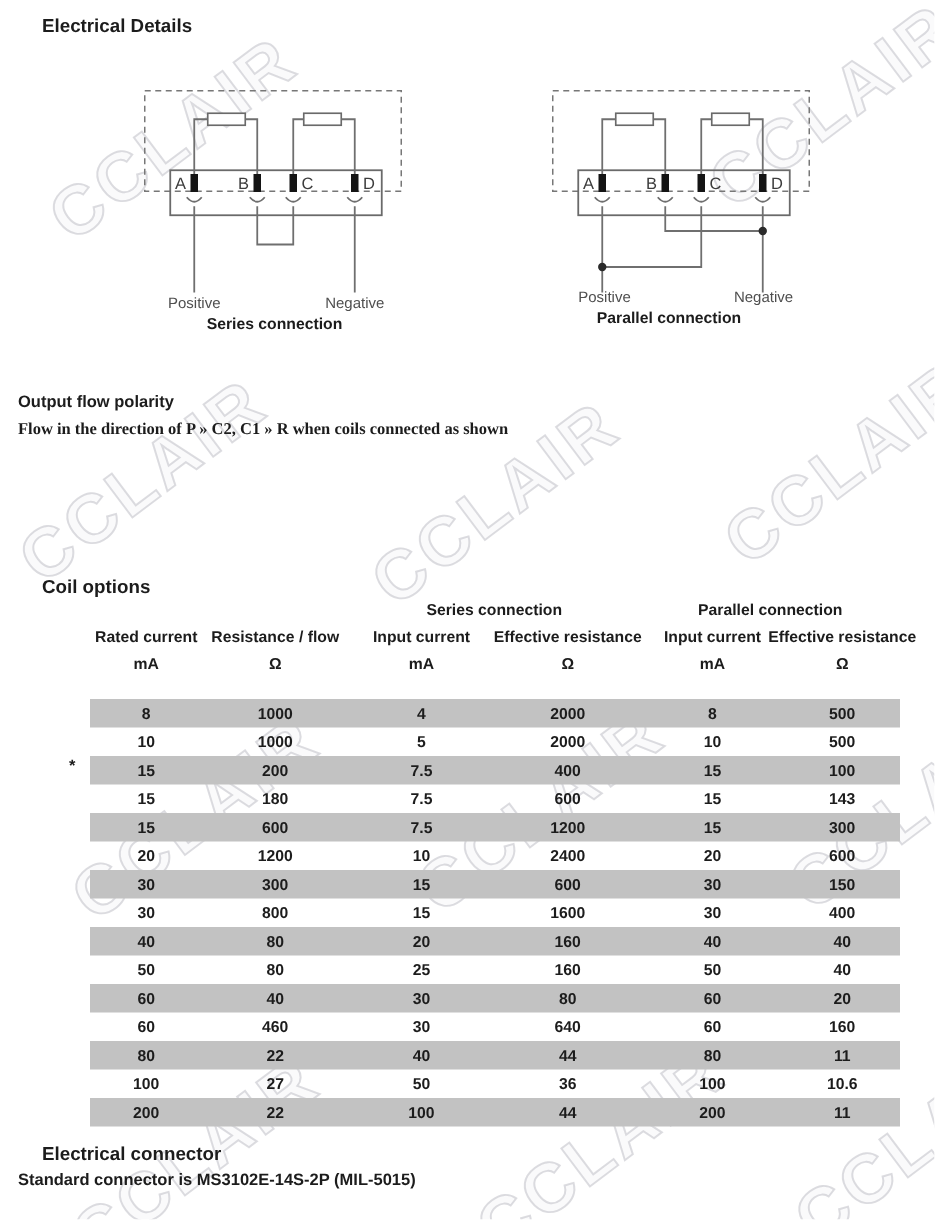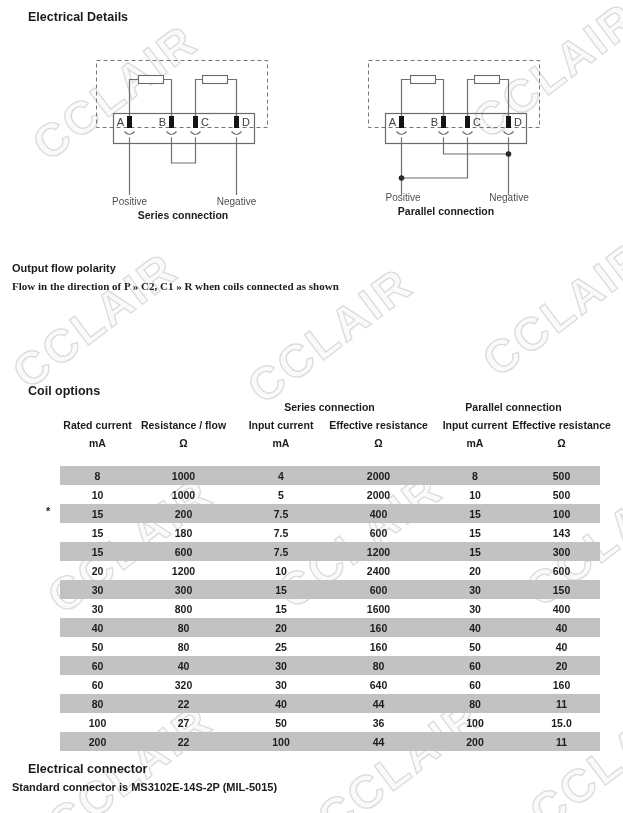--- a/index.html
+++ b/index.html
@@ -231,41 +231,41 @@
       <div class="t-row gray">
         <div class="t-cell">60</div>
         <div class="t-cell">40</div>
         <div class="t-cell">30</div>
         <div class="t-cell">80</div>
         <div class="t-cell">60</div>
         <div class="t-cell">20</div>
       </div>
       <div class="t-row">
         <div class="t-cell">60</div>
-        <div class="t-cell">320</div>
+        <div class="t-cell">460</div>
         <div class="t-cell">30</div>
         <div class="t-cell">640</div>
         <div class="t-cell">60</div>
         <div class="t-cell">160</div>
       </div>
       <div class="t-row gray">
         <div class="t-cell">80</div>
         <div class="t-cell">22</div>
         <div class="t-cell">40</div>
         <div class="t-cell">44</div>
         <div class="t-cell">80</div>
         <div class="t-cell">11</div>
       </div>
       <div class="t-row">
         <div class="t-cell">100</div>
         <div class="t-cell">27</div>
         <div class="t-cell">50</div>
         <div class="t-cell">36</div>
         <div class="t-cell">100</div>
-        <div class="t-cell">15.0</div>
+        <div class="t-cell">10.6</div>
       </div>
       <div class="t-row gray">
         <div class="t-cell">200</div>
         <div class="t-cell">22</div>
         <div class="t-cell">100</div>
         <div class="t-cell">44</div>
         <div class="t-cell">200</div>
         <div class="t-cell">11</div>
       </div>
     </div>

